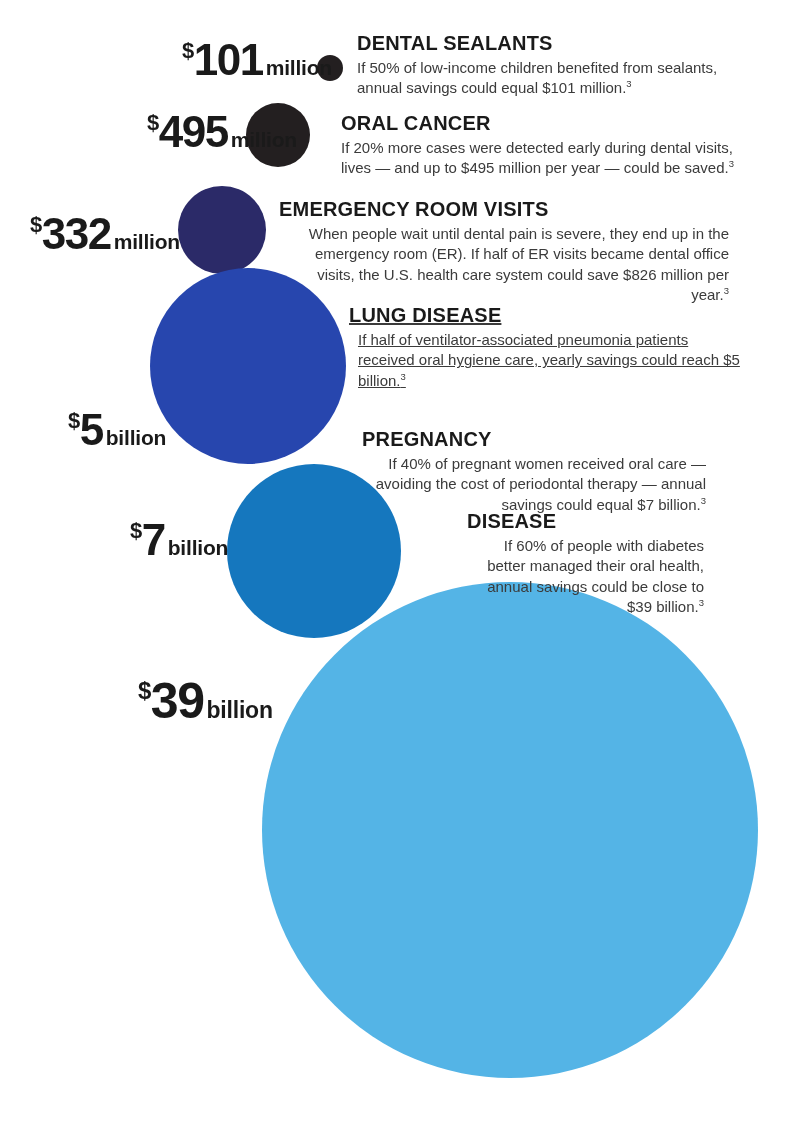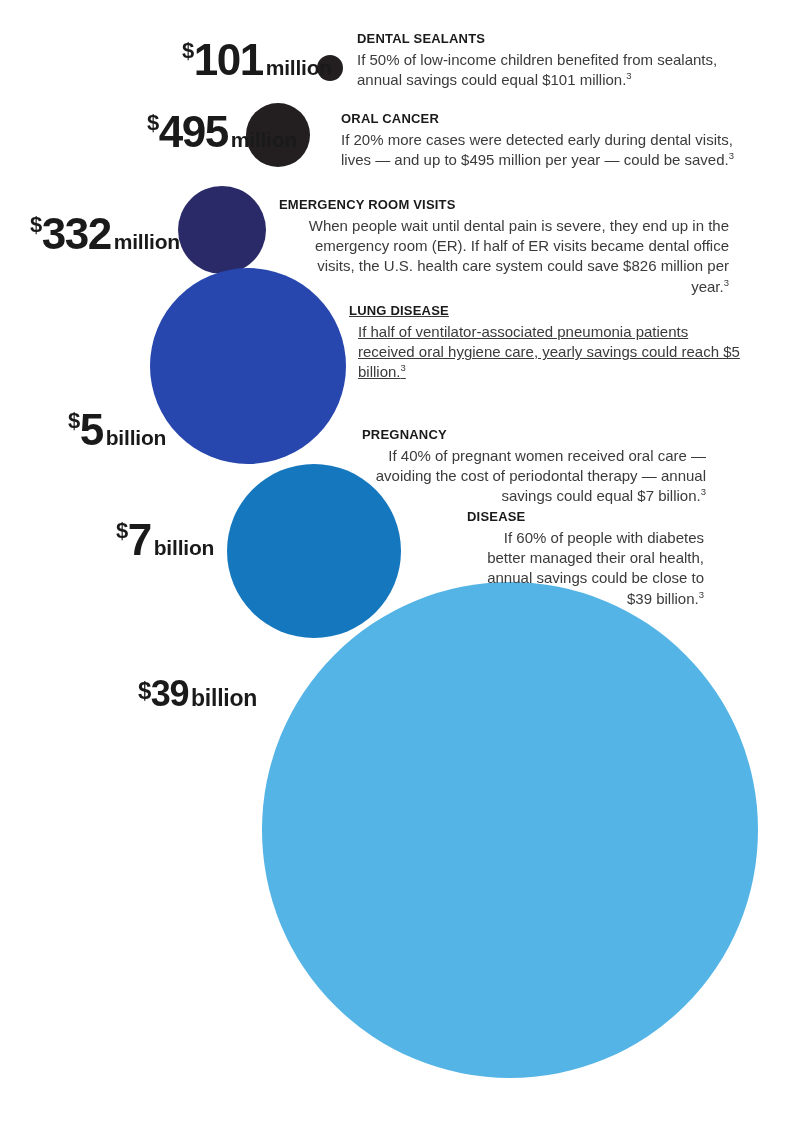--- a/index.html
+++ b/index.html
@@ -45,30 +45,30 @@
     font-weight: bold;
     letter-spacing: -1.5px;
   }
   .value-label .unit {
     font-size: 21px;
     font-weight: bold;
     letter-spacing: -0.2px;
     margin-left: 3px;
   }
   .value-label.big .currency { font-size: 24px; top: 3px; }
-  .value-label.big .amount { font-size: 36px; }
+  .value-label.big .amount { font-size: 50px; }
   .value-label.big .unit { font-size: 23px; }
 
   
   .callout {
     position: absolute;
     color: #3b3b3b;
   }
   .callout .c-title {
-    font-size: 13px;
+    font-size: 20px;
     font-weight: bold;
     color: #1a1a1a;
     letter-spacing: 0.2px;
     margin-bottom: 3px;
     line-height: 1.15;
   }
   .callout .c-body {
     font-size: 15px;
     line-height: 1.35;
     color: #3b3b3b;
@@ -104,21 +104,21 @@
   </div>
 
   <div class="value-label" style="left:30px; top:212px;">
     <span class="currency">$</span><span class="amount">332</span><span class="unit">million</span>
   </div>
 
   <div class="value-label" style="left:68px; top:408px;">
     <span class="currency">$</span><span class="amount">5</span><span class="unit">billion</span>
   </div>
 
-  <div class="value-label" style="left:116px; top:518px;">
+  <div class="value-label" style="left:130px; top:518px;">
     <span class="currency">$</span><span class="amount">7</span><span class="unit">billion</span>
   </div>
 
   <div class="value-label big" style="left:138px; top:676px;">
     <span class="currency">$</span><span class="amount">39</span><span class="unit">billion</span>
   </div>
 
   <div class="callout align-left" style="left:357px; top:32px; width:392px;">
     <div class="c-title">DENTAL SEALANTS</div>
     <div class="c-body"><span>If 50% of low-income children benefited from sealants, annual savings could equal $101 million.</span><sup>3</sup></div>

